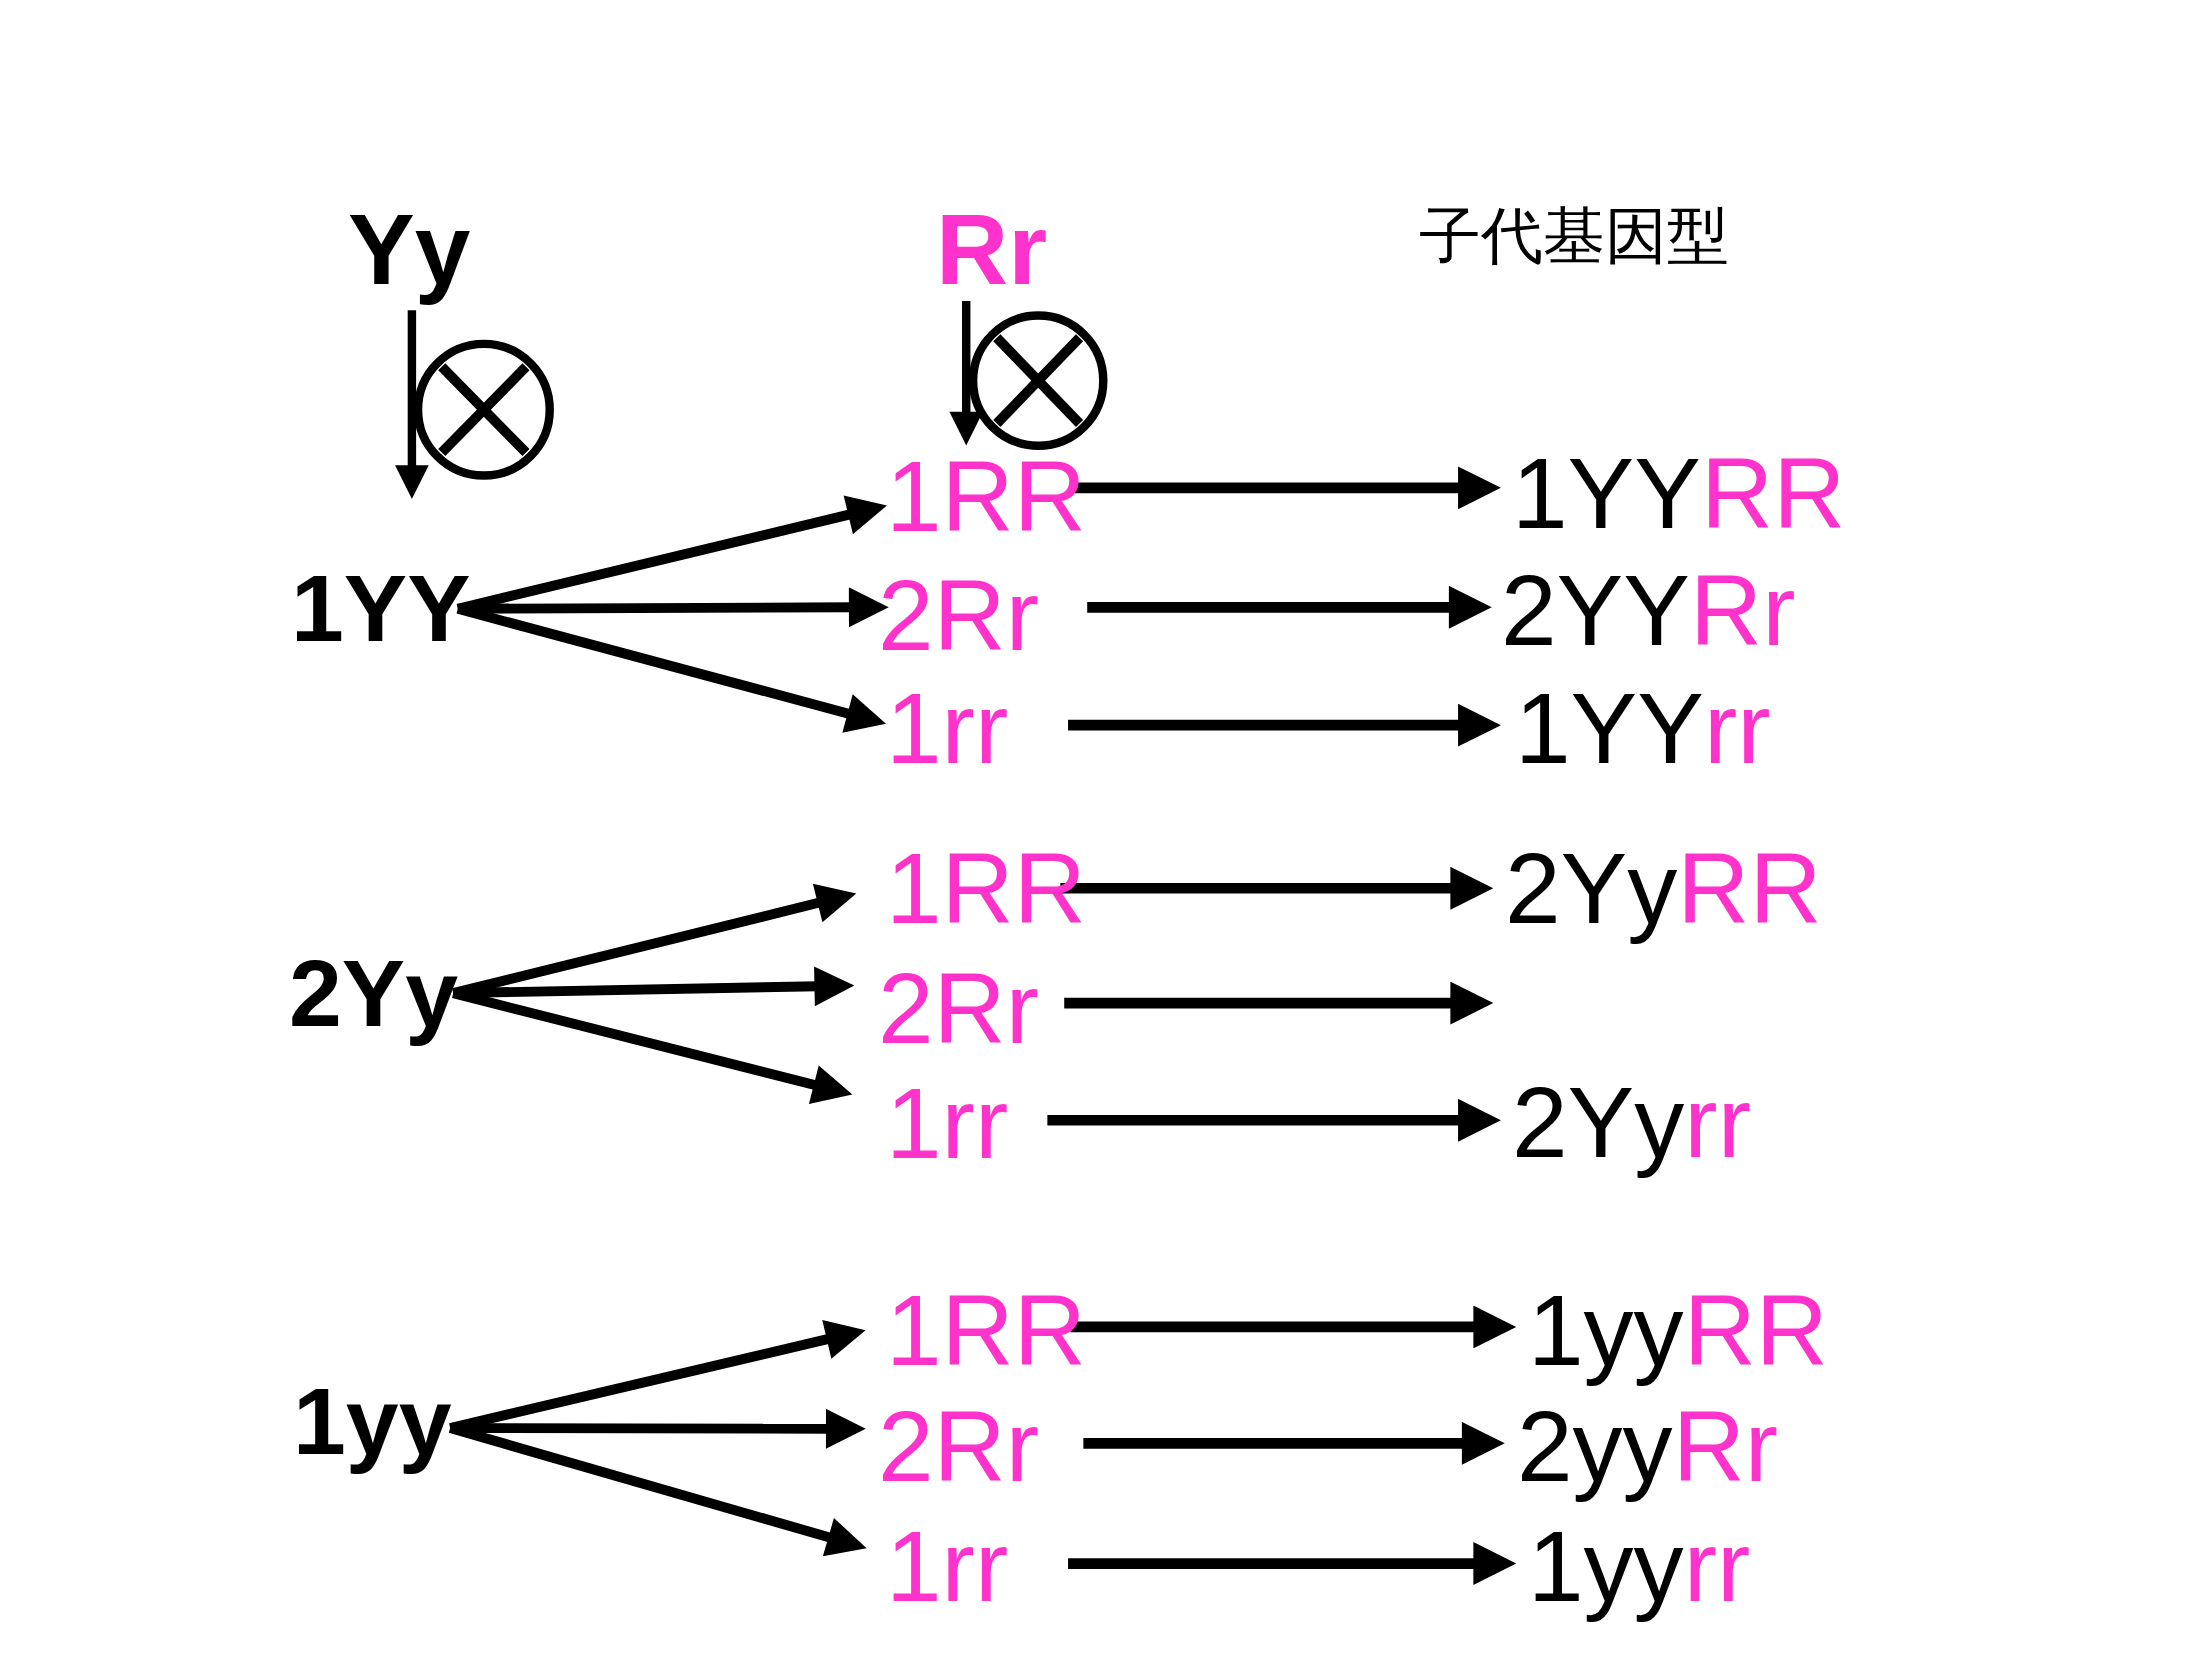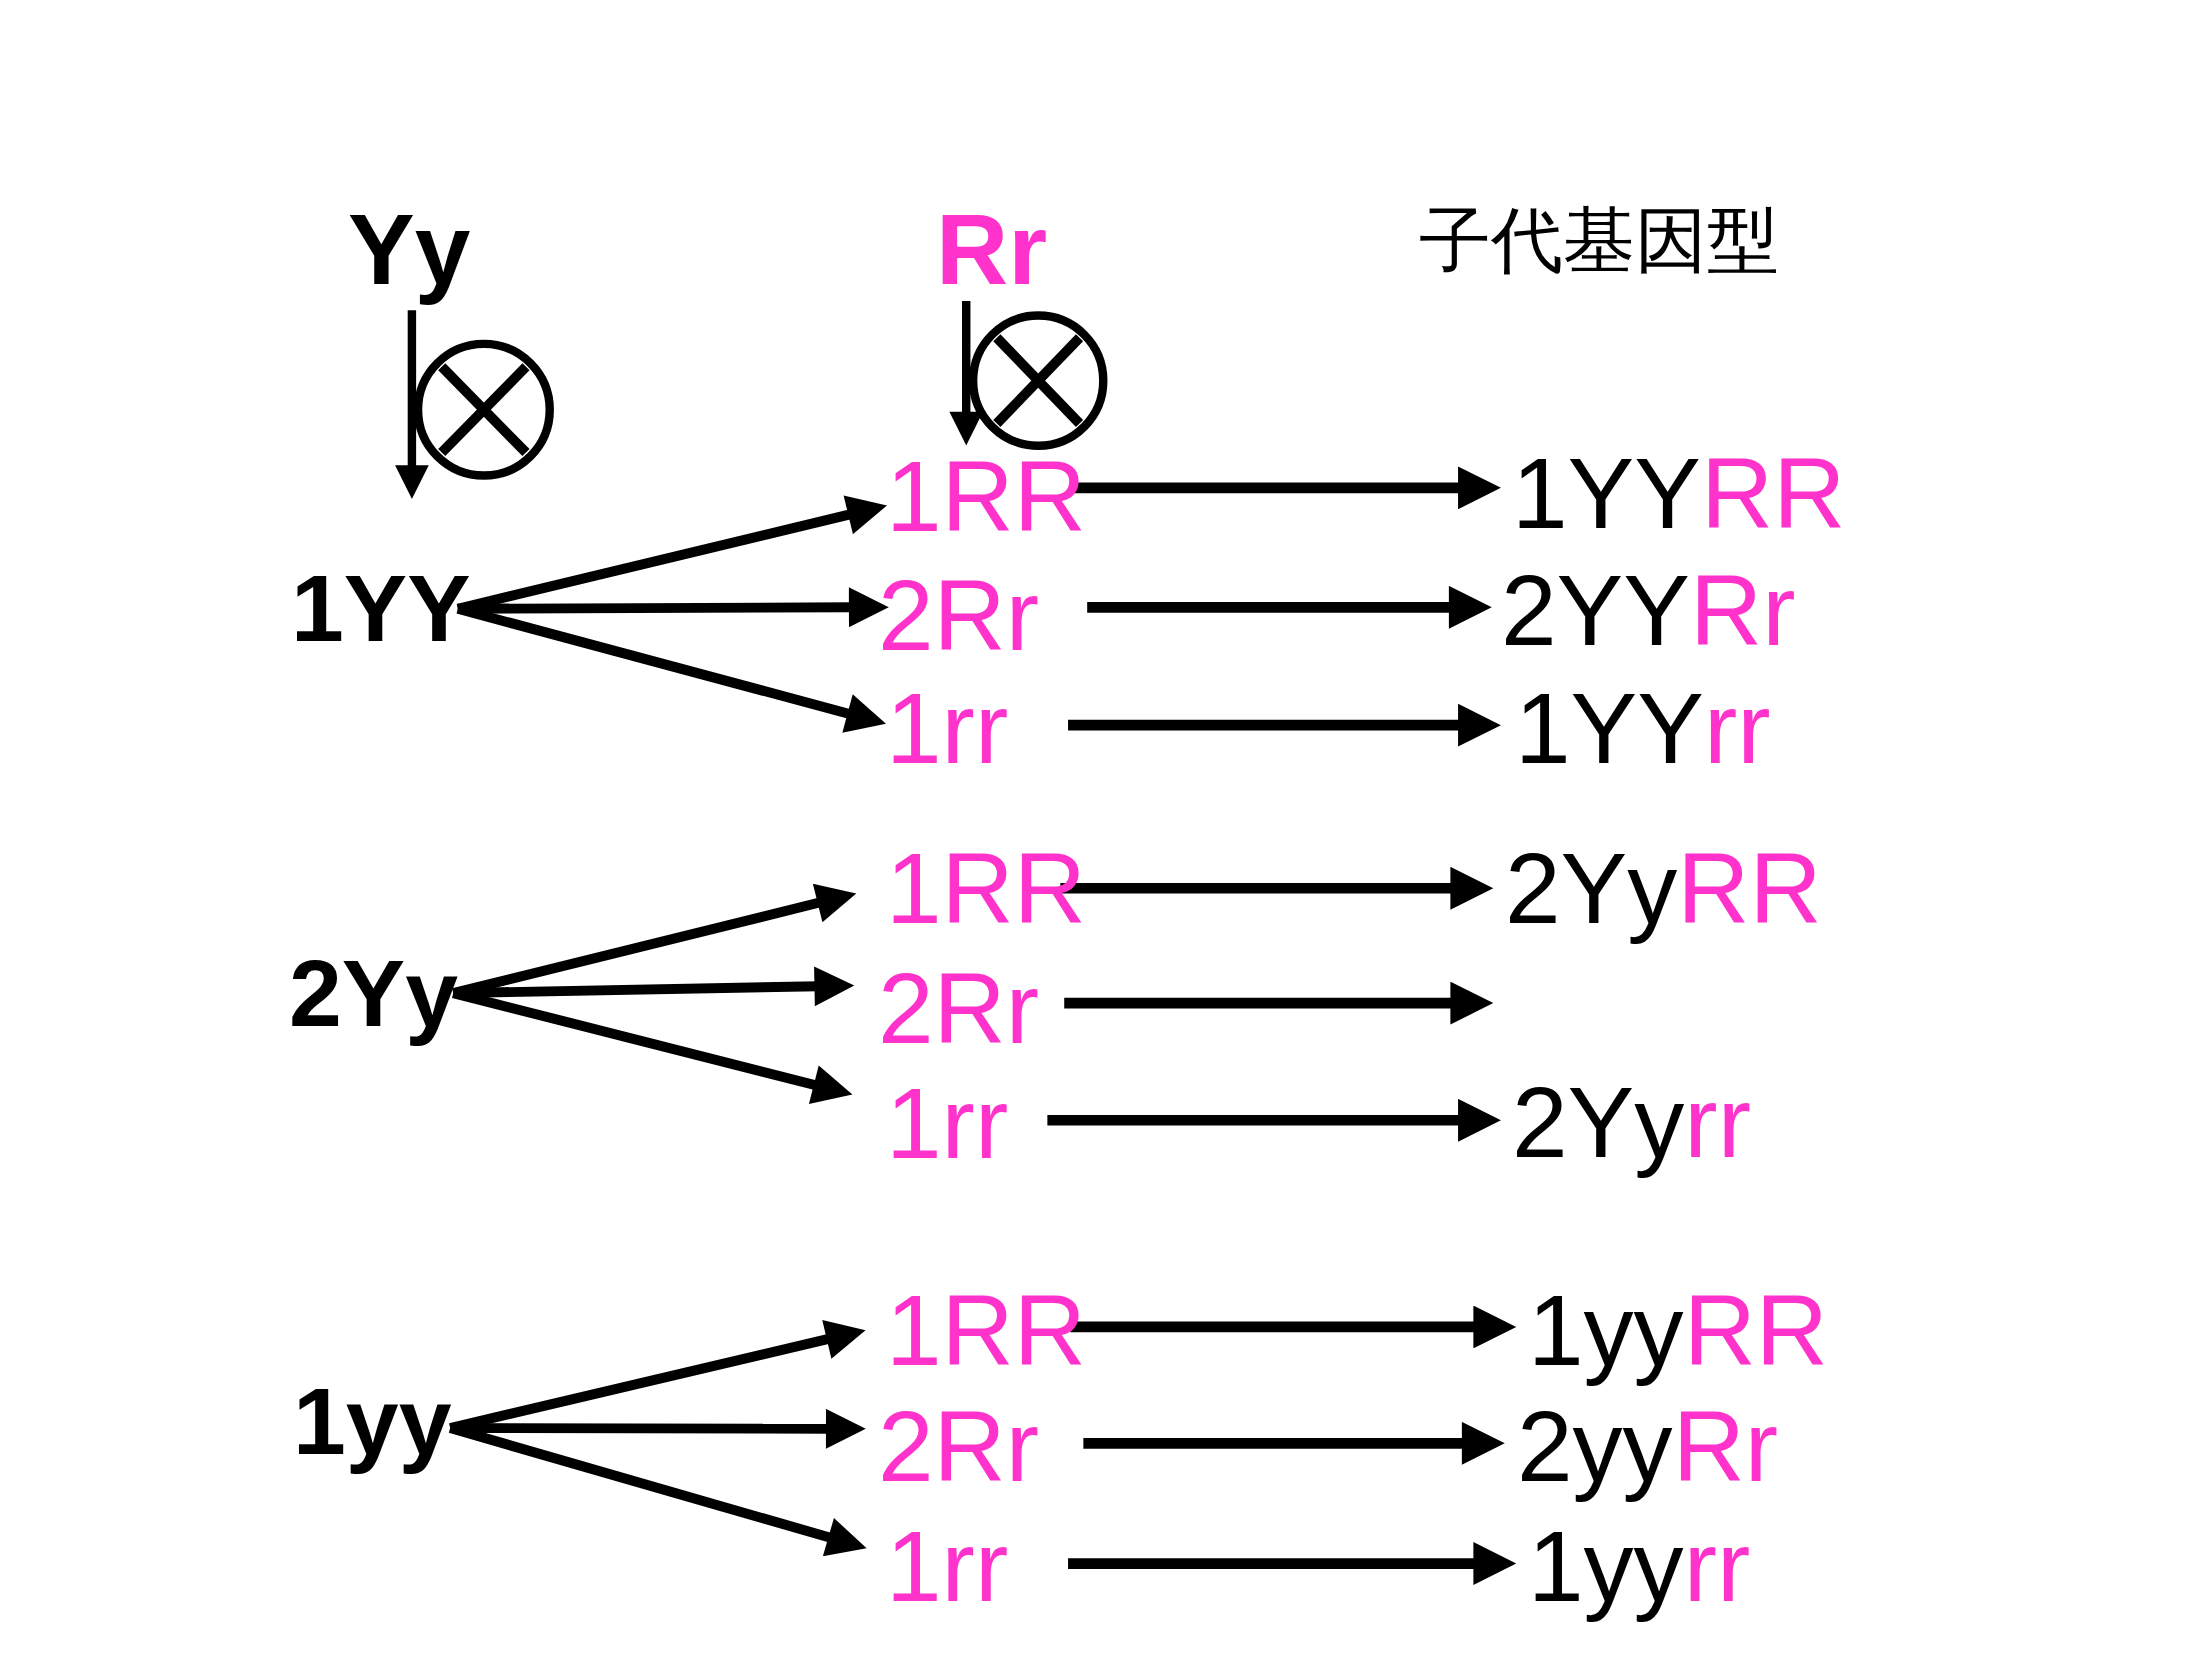--- a/index.html
+++ b/index.html
@@ -20,21 +20,21 @@
     line-height: 1;
     white-space: nowrap;
     color: var(--y-color);
     font-size: 100px;
   }
   .bold { font-weight: 700; }
   .pink { color: var(--r-color); }
   .label { font-size: 95px; font-weight: 700; }
   .title {
     font-family: "Liberation Serif", "DejaVu Serif", serif;
-    font-size: 72px;
+    font-size: 62px;
     letter-spacing: 0px;
   }
   .result .y-part { color: var(--y-color); }
   .result .r-part { color: var(--r-color); }
   svg.arrows {
     position: absolute; left: 0; top: 0;
     width: 2205px; height: 1654px;
   }
   svg.arrows line, svg.arrows circle {
     stroke: var(--y-color);

